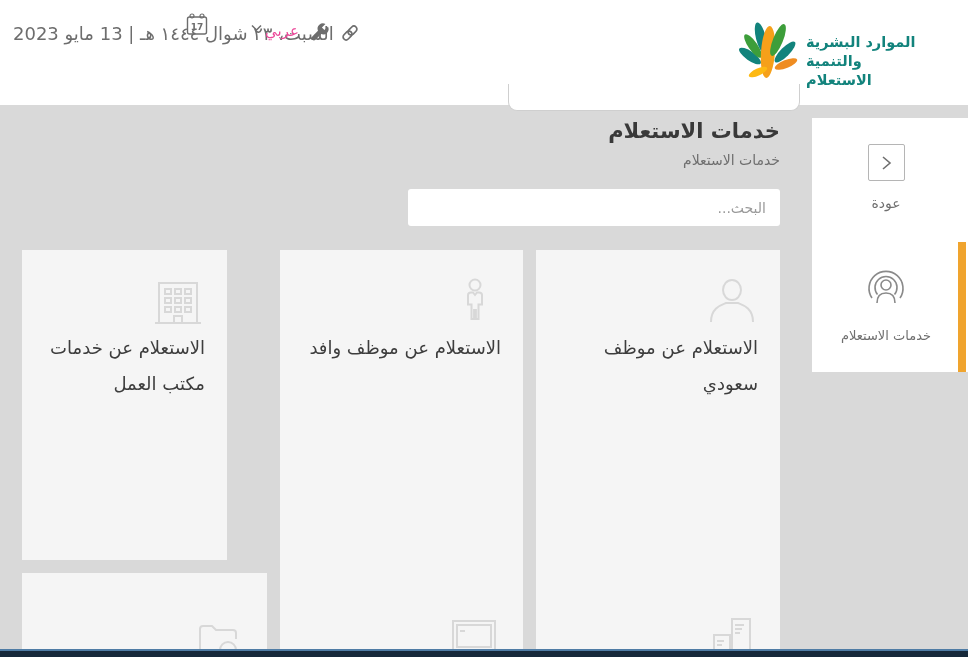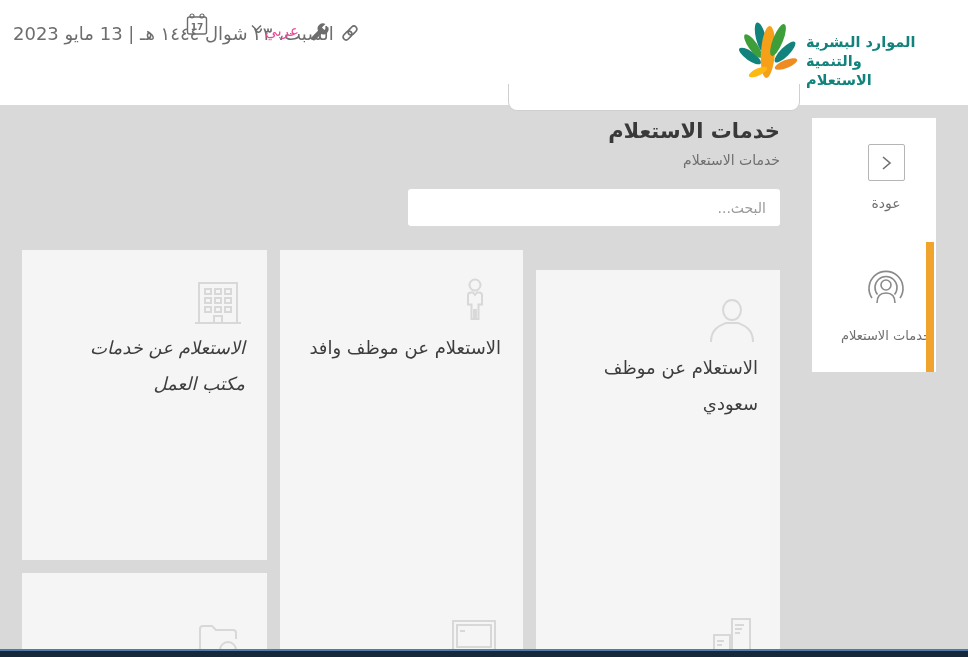--- a/index.html
+++ b/index.html
@@ -17,43 +17,43 @@
   .link-icon { position:absolute; left:339px; top:22px; cursor:pointer; }
   .logo { position:absolute; left:728px; top:18px; width:196px; height:72px; display:flex; flex-direction:row; align-items:flex-end; }
   .logo-text { width:118px; text-align:left; direction:rtl; color:#12837c; font-weight:bold; font-size:14.5px; line-height:19px; margin-top:14px; }
   .logo-palm { margin-right:4px; }
 
   
   .hero-box { position:absolute; left:508px; top:84px; width:292px; height:27px; background:#ffffff;
               border:1px solid #cfcfcf; border-top:none; border-radius:0 0 9px 9px; z-index:3; }
 
   
-  .sidebar { position:absolute; left:812px; top:118px; width:124px; height:254px; background:#ffffff; z-index:1; }
+  .sidebar { position:absolute; left:812px; top:118px; width:156px; height:254px; background:#ffffff; z-index:1; }
   .side-back { position:absolute; left:0; top:26px; width:148px; text-align:center; cursor:pointer; }
   .back-box { width:37px; height:37px; border:1px solid #b5b5b5; border-radius:2px; margin:0 auto;
               display:flex; align-items:center; justify-content:center; background:#fff; }
   .side-back .lbl { display:block; margin-top:14px; font-size:14px; color:#6f6f6f; }
   .side-item { position:absolute; left:0; top:142px; width:148px; text-align:center; cursor:pointer; }
   .side-item .lbl { display:block; margin-top:6px; font-size:13px; color:#6f6f6f; white-space:nowrap; }
   .active-bar { position:absolute; right:2px; top:124px; width:8px; height:130px; background:#f0a42e; }
 
   
   .page-title { position:absolute; left:22px; top:119px; width:758px; text-align:left; direction:rtl;
                 font-size:21px; font-weight:bold; color:#393939; }
   .page-title, .breadcrumb { text-align:right; }
   .breadcrumb { position:absolute; left:22px; top:152px; width:758px; direction:rtl; font-size:14px; color:#6f6f6f; }
   .search { position:absolute; left:408px; top:189px; width:372px; height:37px; background:#ffffff; border:none;
             border-radius:3px; direction:rtl; padding:0 14px; font-size:14px; color:#444;
             font-family:"DejaVu Sans","Liberation Sans",sans-serif; outline:none; }
   .search::placeholder { color:#9a9a9a; }
 
   .card { position:absolute; background:#f5f5f5; cursor:pointer; }
-  .c1 { left:536px; top:250px; width:244px; height:356px;margin-top:20px; }
+  .c1 { left:536px; top:250px; width:244px; height:356px; }
   .c2 { left:280px; top:250px; width:243px; height:368px; }
-  .c3 { left:22px;  top:250px; width:245px; height:310px;font-style:italic; }
+  .c3 { left:22px;  top:250px; width:205px; height:310px; }
   .c4 { left:536px; top:573px; width:244px; height:310px; }
   .c5 { left:280px; top:573px; width:243px; height:310px; }
   .c6 { left:22px;  top:573px; width:245px; height:310px; }
   .card .icon { position:absolute; right:22px; top:26px; }
   .card.row2 .icon { top:40px; }
   .card .label { position:absolute; right:22px; left:22px; top:80px; direction:rtl; text-align:right;
                  font-size:18px; line-height:36px; color:#3d3d3d; }
 
   
   .footer-bar { position:absolute; left:0; top:649px; width:968px; height:8px;

